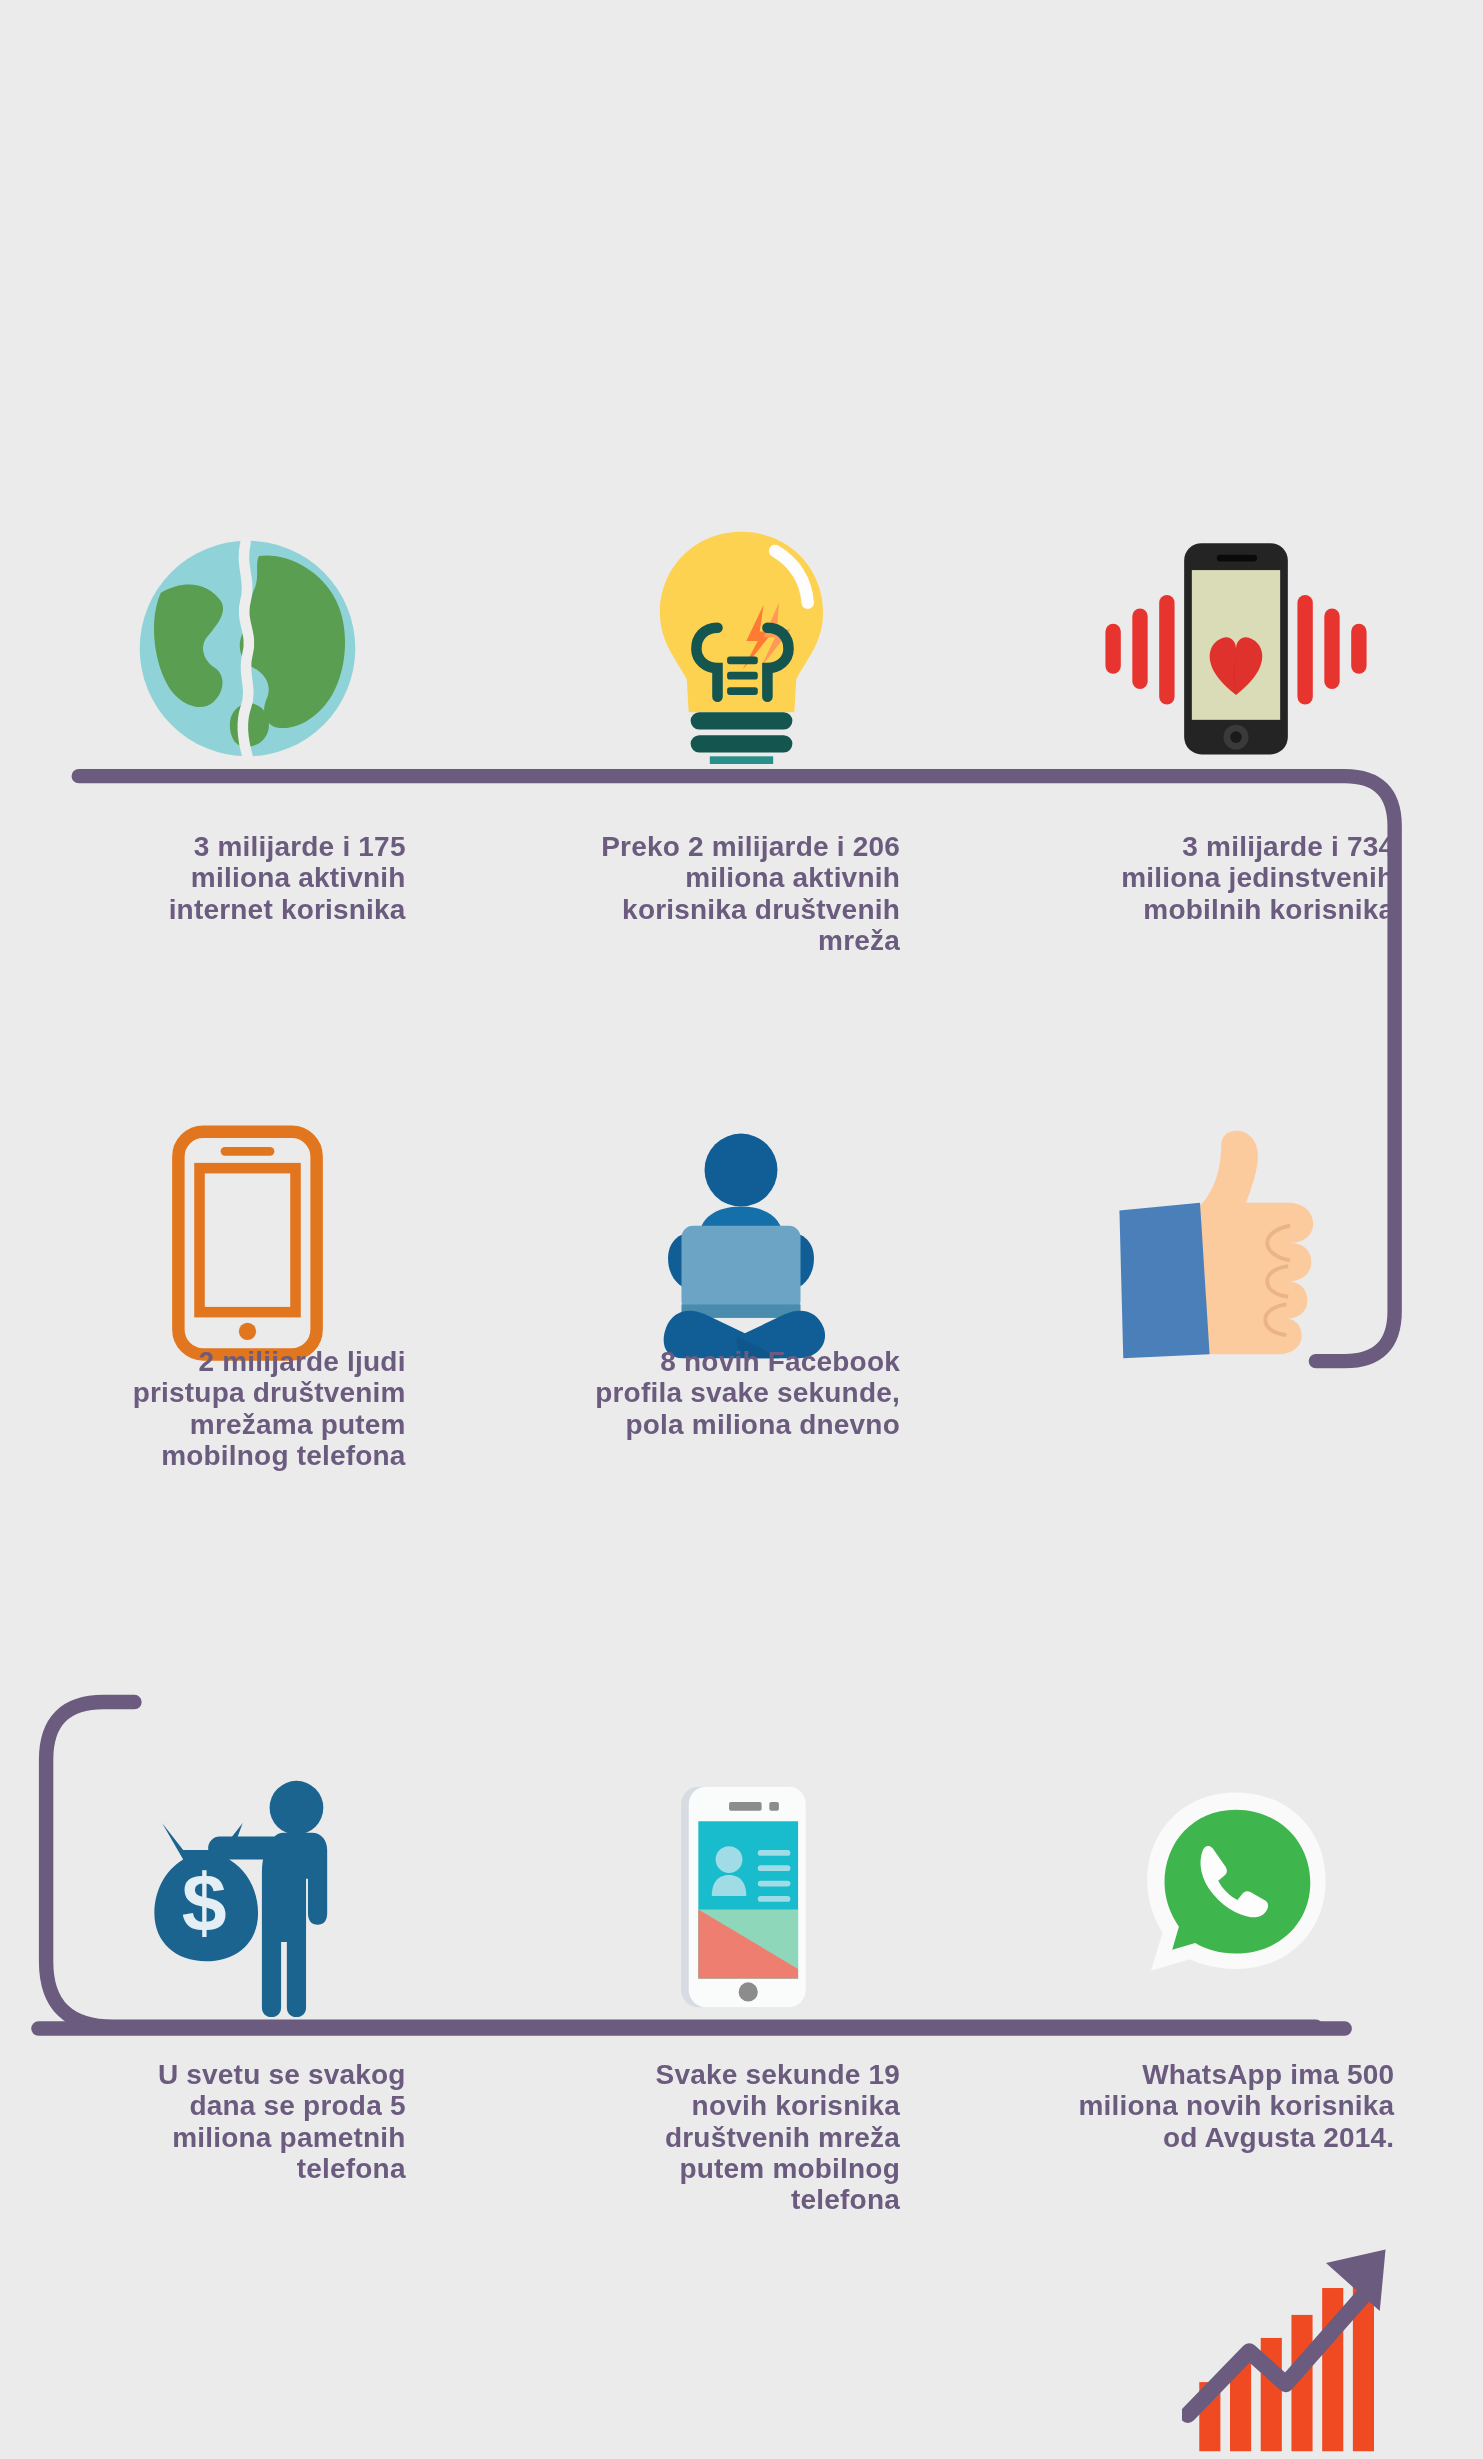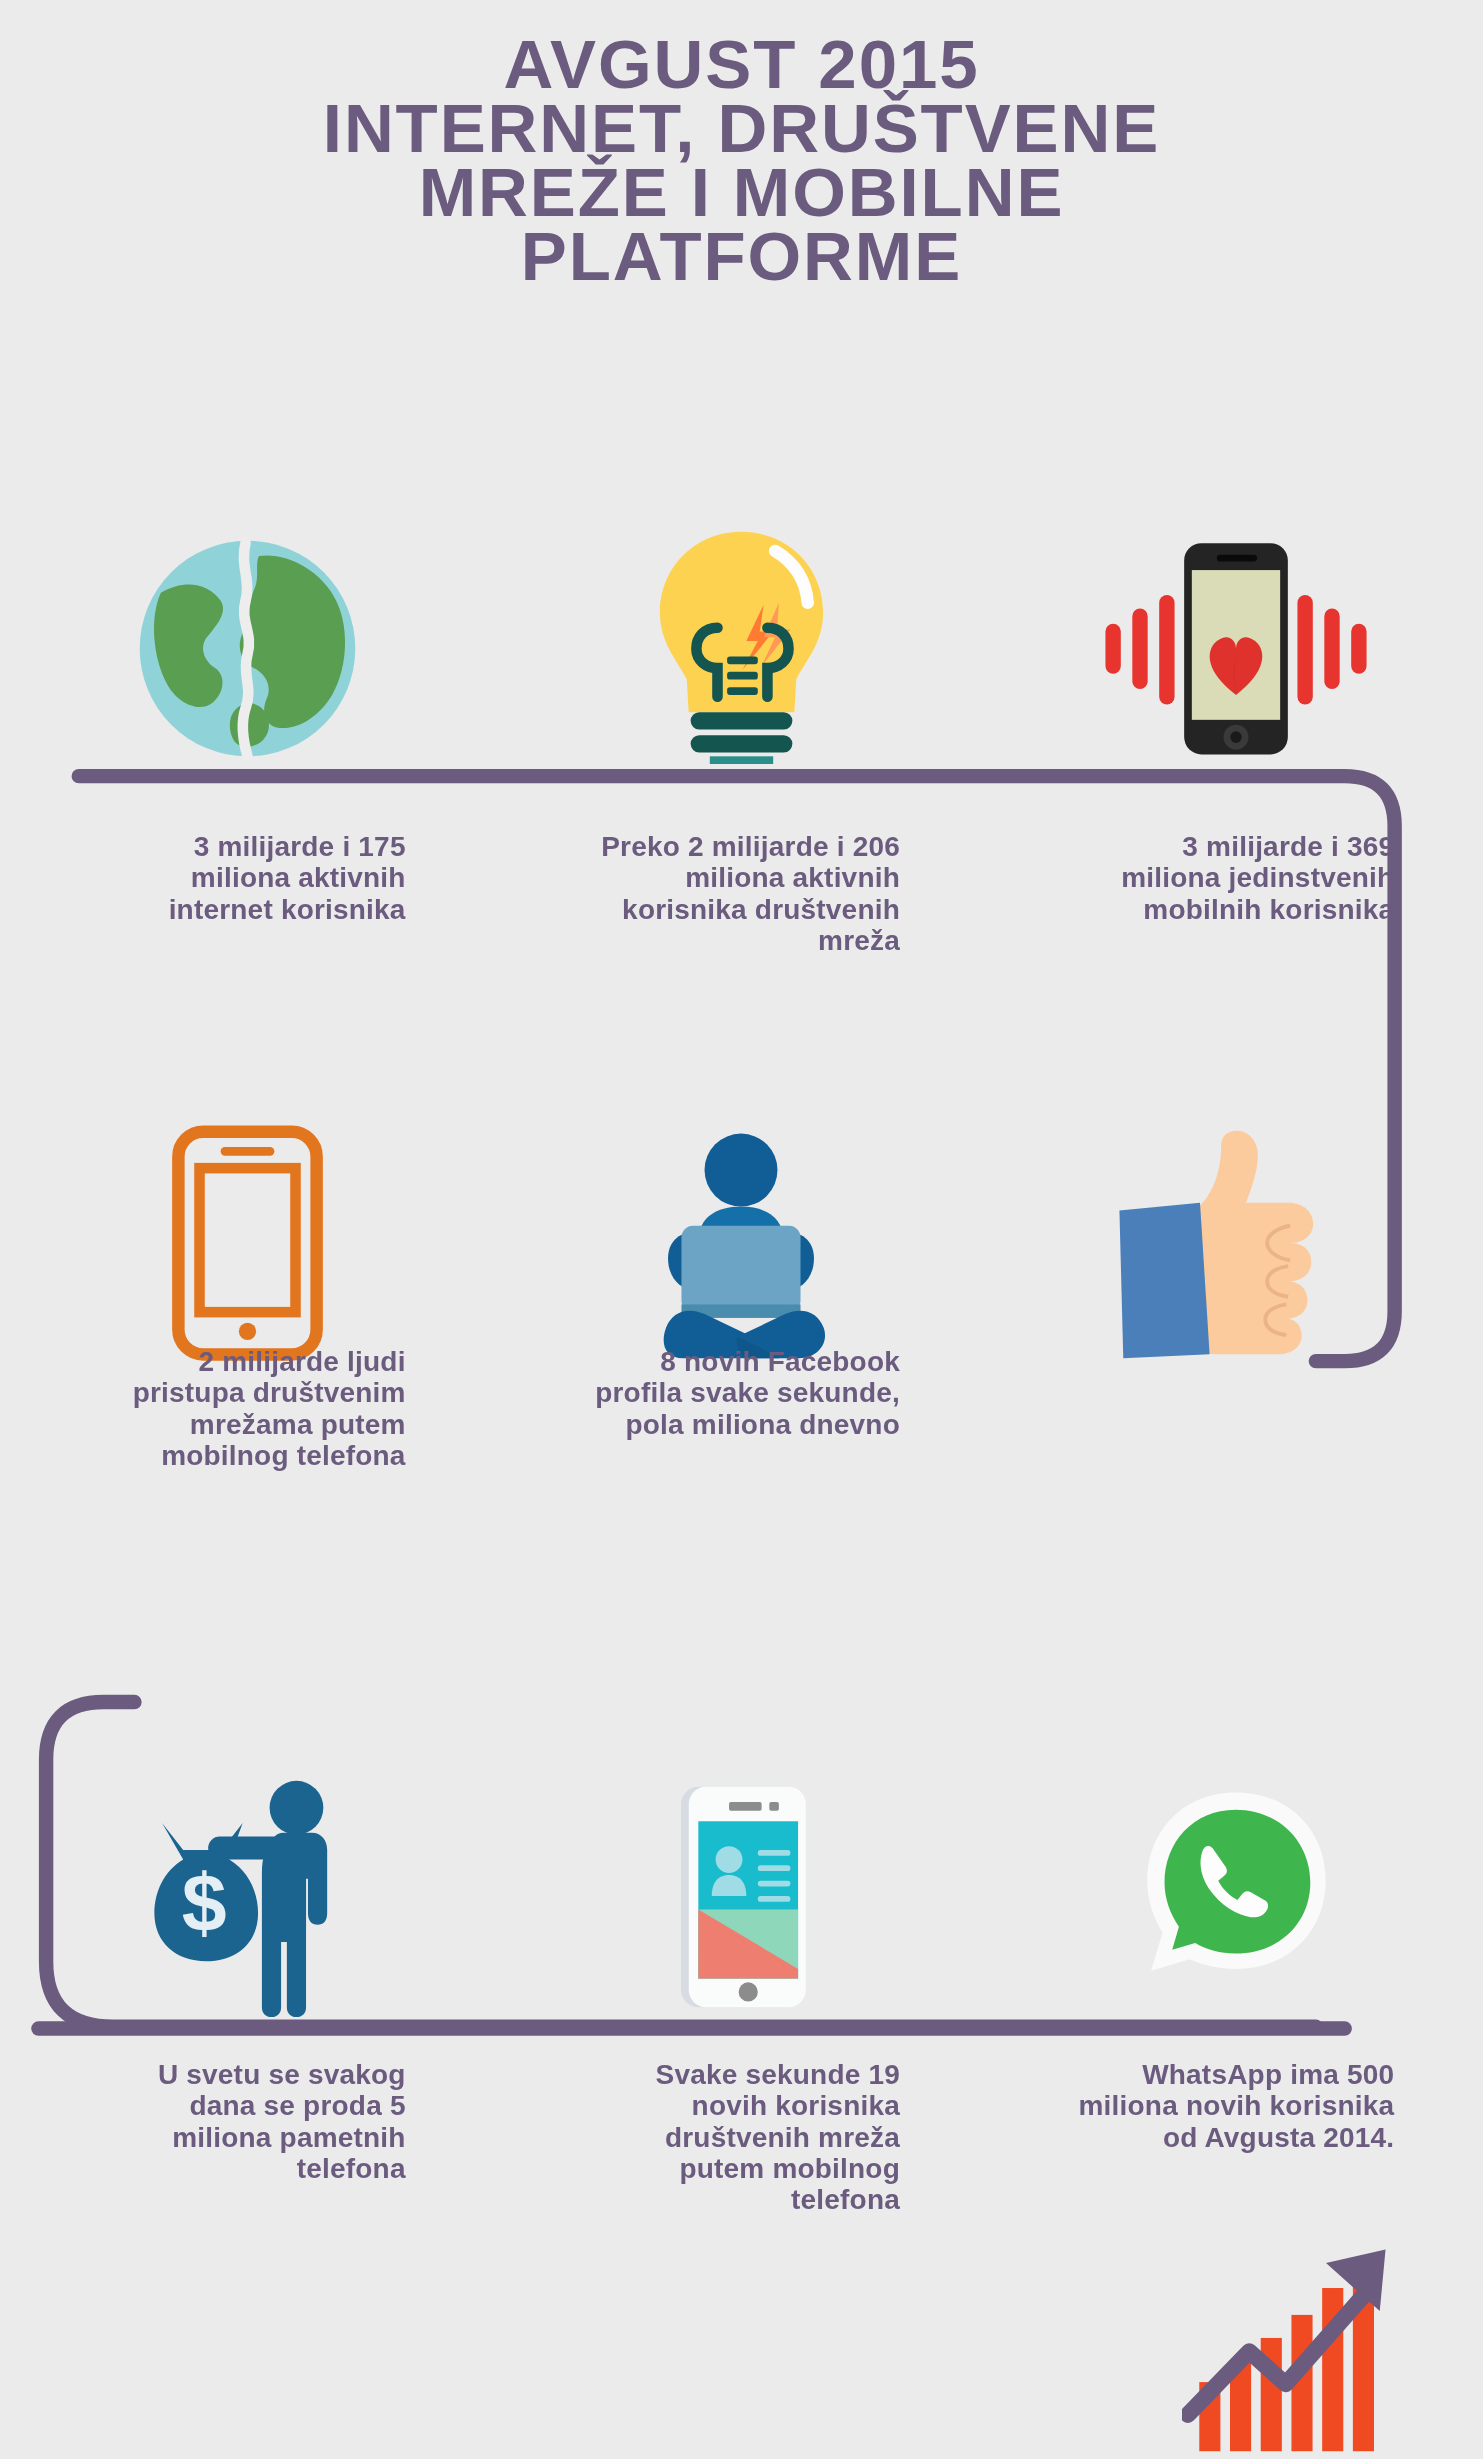--- a/index.html
+++ b/index.html
@@ -40,26 +40,20 @@
     width:317px;
     letter-spacing:0.2px;
   }
   .r1 .icon-box{height:255px;}
 </style>
 </head>
 <body>
 
 <div id="page">
 
-  <div class="title-block">
-    <span class="tline">AVGUST 2015</span>
-    <span class="tline">INTERNET, DRUŠTVENE</span>
-    <span class="tline">MREŽE I MOBILNE</span>
-    <span class="tline">PLATFORME</span>
-  </div>
 
   <svg class="track" style="left:0;top:749px;width:1483px;height:1691px;" viewBox="0 0 1544 1760" fill="none">
 
     <path d="M 82 28 L 1400 28 Q 1452 28 1452 80 L 1452 585 Q 1452 637 1400 637 L 1370 637" stroke="#6b5b7e" stroke-width="15" fill="none" stroke-linecap="round"></path>
 
     <path d="M 1370 1330 L 118 1330 Q 48 1330 48 1262 L 48 1052 Q 48 992 108 992 L 140 992" stroke="#6b5b7e" stroke-width="15" fill="none" stroke-linecap="round"></path>
   </svg>
 
   <svg class="track" style="left:0;top:2017px;width:1483px;height:365px;" viewBox="0 0 1544 380" fill="none">
     <path d="M 40 12 L 1400 12" stroke="#6b5b7e" stroke-width="15" stroke-linecap="round"></path>
@@ -128,21 +122,21 @@
   </div>
 
   <div class="row" style="top:831px;">
     <div class="cell">
       <div class="caption">3 milijarde i 175 miliona aktivnih internet korisnika</div>
     </div>
     <div class="cell">
       <div class="caption">Preko 2 milijarde i 206 miliona aktivnih korisnika društvenih mreža</div>
     </div>
     <div class="cell">
-      <div class="caption">3 milijarde i 369 miliona jedinstvenih mobilnih korisnika</div>
+      <div class="caption">3 milijarde i 734 miliona jedinstvenih mobilnih korisnika</div>
     </div>
   </div>
 
   <div class="row" style="top:1105px;">
 
     <div class="cell">
       <div class="icon-box">
         <svg width="173" height="240" viewBox="0 0 180 250">
           <rect x="18" y="8" width="144" height="232" rx="26" fill="none" stroke="#e2761f" stroke-width="13"></rect>
           <rect x="40" y="46" width="100" height="150" fill="none" stroke="#e2761f" stroke-width="11"></rect>

